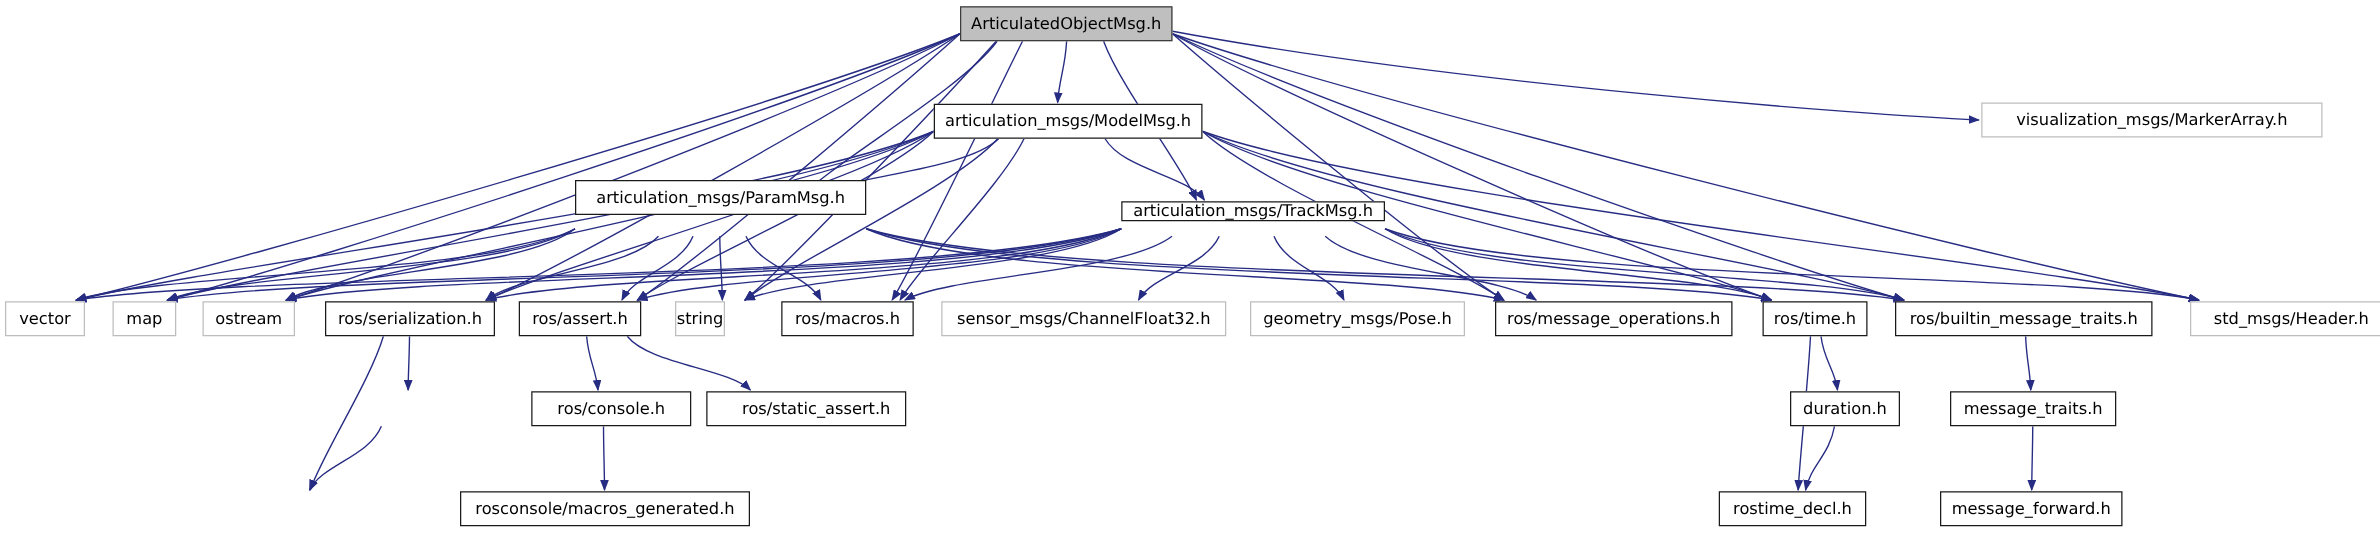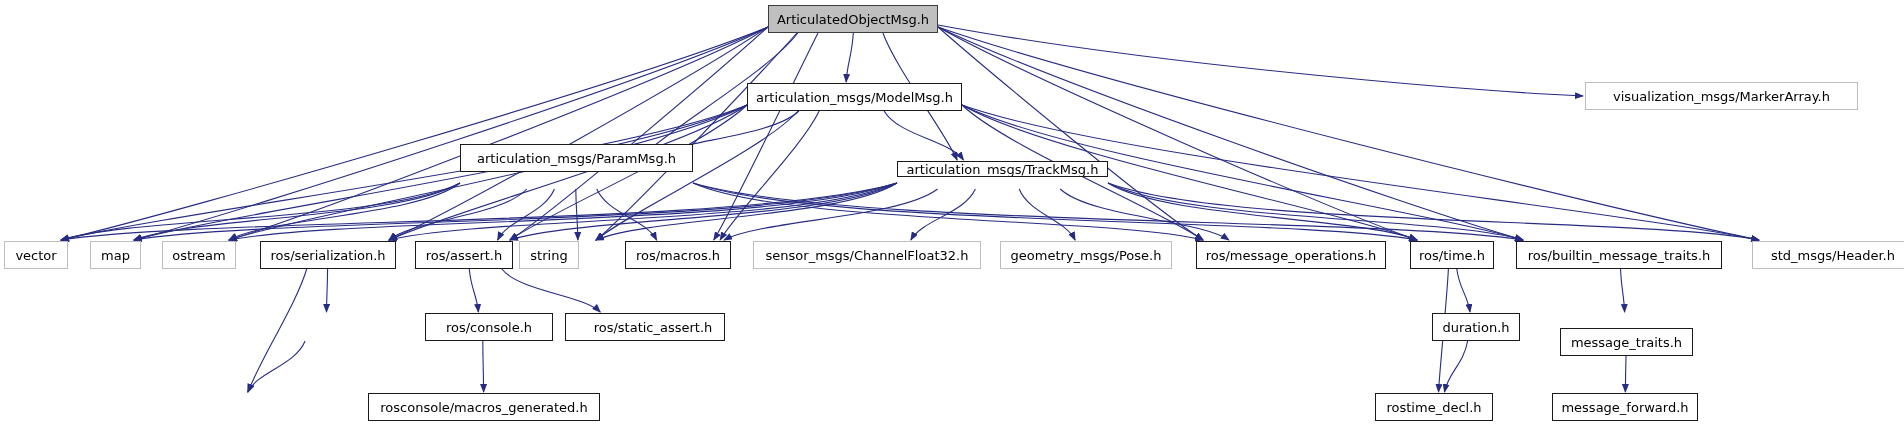--- a/index.html
+++ b/index.html
@@ -106,28 +106,28 @@
 <div class="node main" style="left: 768px; top: 5px; width: 170px; height: 28px;">ArticulatedObjectMsg.h</div>
     <div class="node internal" style="left: 747px; top: 83px; width: 215px; height: 28px;">articulation_msgs/ModelMsg.h</div>
     <div class="node external" style="left: 1585px; top: 82px; width: 273px; height: 28px;">visualization_msgs/MarkerArray.h</div>
     <div class="node internal" style="left: 460px; top: 144px; width: 233px; height: 28px;">articulation_msgs/ParamMsg.h</div>
     <div class="node internal" style="left: 897px; top: 161px; width: 211px; height: 16px;">articulation_msgs/TrackMsg.h</div>
     <div class="node external" style="left: 4px; top: 241px; width: 64px; height: 28px;">vector</div>
     <div class="node external" style="left: 90px; top: 241px; width: 51px; height: 28px;">map</div>
     <div class="node external" style="left: 162px; top: 241px; width: 74px; height: 28px;">ostream</div>
     <div class="node internal" style="left: 260px; top: 241px; width: 136px; height: 28px;">ros/serialization.h</div>
     <div class="node internal" style="left: 415px; top: 241px; width: 98px; height: 28px;">ros/assert.h</div>
-    <div class="node external" style="left: 519px; top: 241px; width: 60px; height: 28px;">string</div>
+    <div class="node external" style="left: 540px; top: 241px; width: 40px; height: 28px;">string</div>
     <div class="node internal" style="left: 625px; top: 241px; width: 106px; height: 28px;">ros/macros.h</div>
     <div class="node external" style="left: 753px; top: 241px; width: 228px; height: 28px;">sensor_msgs/ChannelFloat32.h</div>
     <div class="node external" style="left: 1000px; top: 241px; width: 172px; height: 28px;">geometry_msgs/Pose.h</div>
     <div class="node internal" style="left: 1196px; top: 241px; width: 190px; height: 28px;">ros/message_operations.h</div>
     <div class="node internal" style="left: 1410px; top: 241px; width: 84px; height: 28px;">ros/time.h</div>
     <div class="node internal" style="left: 1516px; top: 241px; width: 206px; height: 28px;">ros/builtin_message_traits.h</div>
     <div class="node external" style="left: 1752px; top: 241px; width: 162px; height: 28px;">std_msgs/Header.h</div>
     <div class="node internal" style="left: 425px; top: 313px; width: 128px; height: 28px;">ros/console.h</div>
     <div class="node internal" style="left: 565px; top: 313px; width: 160px; height: 28px; padding-left: 16px;">ros/static_assert.h</div>
     <div class="node internal" style="left: 1432px; top: 313px; width: 88px; height: 28px;">duration.h</div>
-    <div class="node internal" style="left: 1560px; top: 328px; width: 133px; height: 28px;">message_traits.h</div>
+    <div class="node internal" style="left: 1560px; top: 313px; width: 133px; height: 28px;">message_traits.h</div>
     <div class="node internal" style="left: 368px; top: 393px; width: 232px; height: 28px;">rosconsole/macros_generated.h</div>
     <div class="node internal" style="left: 1375px; top: 393px; width: 118px; height: 28px; text-align: center;">rostime_decl.h</div>
     <div class="node internal" style="left: 1552px; top: 393px; width: 146px; height: 28px; text-align: center;">message_forward.h</div>
   </div>
 
 </body></html>

